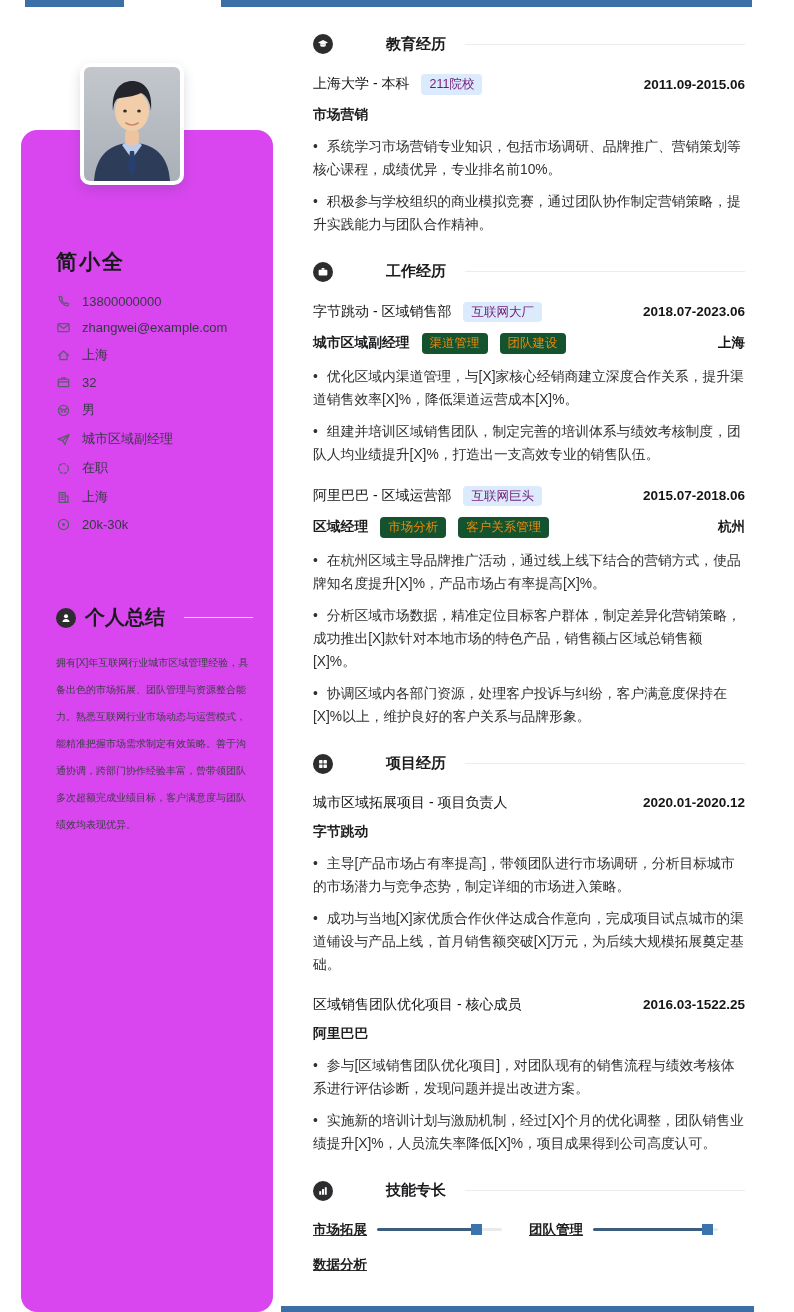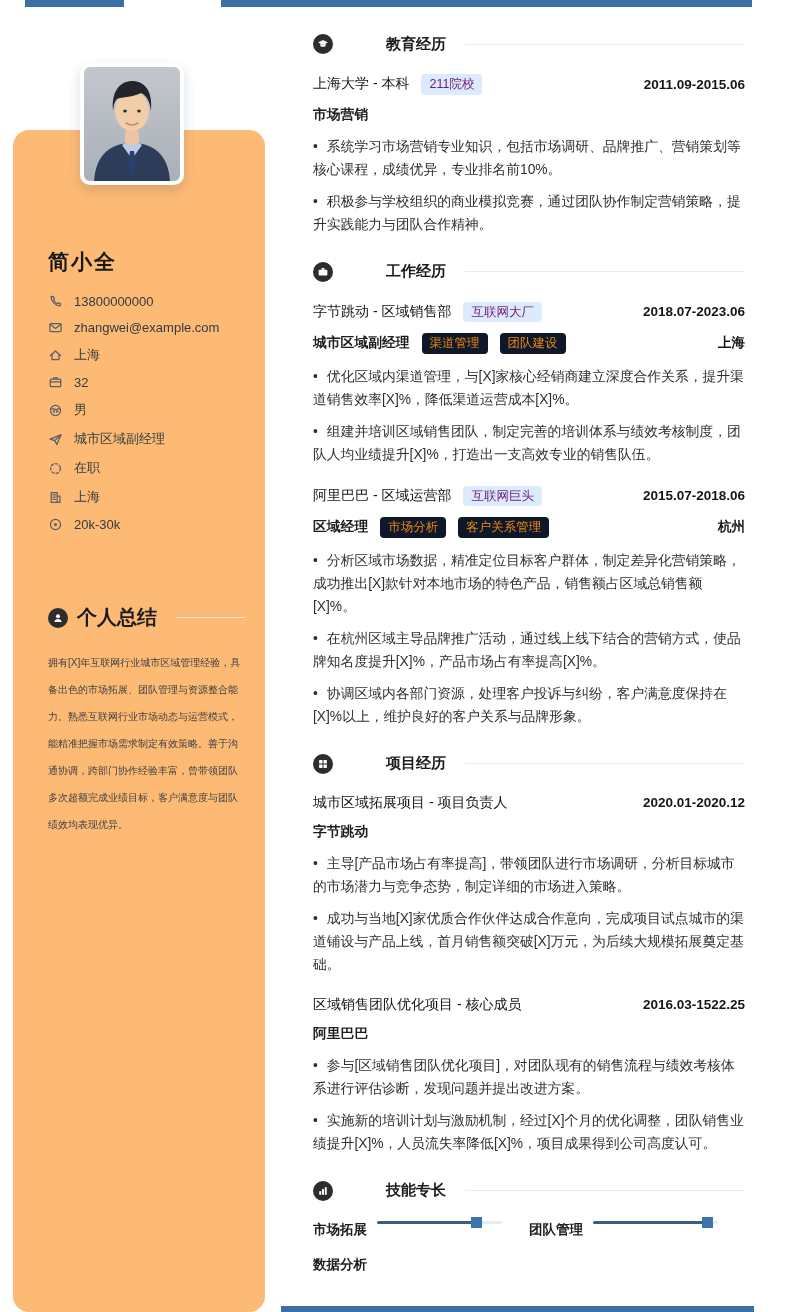--- a/index.html
+++ b/index.html
@@ -5,21 +5,21 @@
   html,body{margin:0;padding:0;background:#fff;}
   .page{position:relative;width:794px;height:1312px;margin:0 auto;background:#fff;overflow:hidden;
         font-family:"Liberation Sans","DejaVu Sans",sans-serif;color:#2f2f2f;}
   
   .bar{position:absolute;background:#3c6fa5;}
   .bar-top-left{left:25px;top:0;width:99px;height:7px;}
   .bar-top-right{left:221px;top:0;width:531px;height:7px;}
   .bar-bottom-right{left:281px;bottom:0;width:473px;height:6px;}
 
   
-  .sidebar{position:absolute;left:13px;top:130px;width:252px;height:1182px;background:#fdba74;
+  .sidebar{position:absolute;left:21px;top:130px;width:252px;height:1182px;background:#d946ef;
            border-radius:16px;box-sizing:border-box;padding:118px 20px 20px 35px;}
   .photo-card{position:absolute;left:80px;top:63px;width:104px;height:122px;background:#fff;border-radius:10px;
               box-shadow:0 5px 12px rgba(40,60,90,.18);padding:4px;box-sizing:border-box;z-index:3;}
   .photo-card svg{display:block;width:96px;height:114px;border-radius:6px;}
   .name{font-size:21px;font-weight:700;color:#17181a;letter-spacing:2px;margin:0 0 18px;}
   .contact{list-style:none;margin:0;padding:0;}
   .contact li{display:flex;align-items:center;gap:11px;margin-bottom:11px;font-size:13px;color:#333a42;}
   .contact li:last-child{margin-bottom:0;}
   .cicon{width:15px;height:15px;flex:0 0 15px;display:inline-flex;}
   .cicon svg{width:15px;height:15px;stroke:#565e68;fill:none;stroke-width:1.3;stroke-linecap:round;stroke-linejoin:round;}
@@ -43,27 +43,27 @@
   .entry{margin-bottom:20px;}
   .entry:last-child{margin-bottom:0;}
   .row{display:flex;align-items:center;margin-bottom:11px;}
   .row .grow{flex:1;}
   .ename{font-size:14px;font-weight:400;color:#141517;}
   .edate{font-size:13.5px;font-weight:700;color:#141517;margin-left:12px;white-space:nowrap;}
   .eloc{font-size:13.5px;font-weight:700;color:#141517;margin-left:12px;white-space:nowrap;}
   .etitle{font-size:13.8px;font-weight:700;color:#1c1d1f;}
   .tag{display:inline-block;font-size:12.5px;line-height:1;padding:4px 8px;border-radius:4px;margin-left:12px;white-space:nowrap;}
   .tag-blue{background:#dbeafd;color:#701a75;}
-  .tag-orange{background:#0f172a;color:#e8890f;}
+  .tag-orange{background:#14532d;color:#e8890f;}
   .bullet{margin:0 0 9px;font-size:13.8px;line-height:23px;color:#2e2f31;}
   .bullet .dot{margin-right:9px;}
 
   
   .skills-grid{display:grid;grid-template-columns:216px 216px;row-gap:17px;margin-top:2px;}
-  .skill{display:flex;}
+  .skill{display:flex;align-items:center;text-decoration:underline;}
   .skill .slabel{font-size:13.5px;font-weight:700;color:#1c1d1f;width:64px;flex:0 0 64px;}
   .track{position:relative;width:125px;height:3px;background:#e9eaed;border-radius:2px;}
   .fill{position:absolute;left:0;top:0;height:3px;background:#3d5d7e;border-radius:2px;}
   .thumb{position:absolute;top:-4px;width:11px;height:11px;background:#3b73ad;margin-left:-6px;}
 </style>
 </head>
 <body>
 
 <div class="page">
   <div class="bar bar-top-left"></div>
@@ -263,22 +263,22 @@
           <span class="grow"></span>
           <span class="edate">2015.07-2018.06</span>
         </div>
         <div class="row">
           <span class="etitle">区域经理</span>
           <span class="tag tag-orange">市场分析</span>
           <span class="tag tag-orange">客户关系管理</span>
           <span class="grow"></span>
           <span class="eloc">杭州</span>
         </div>
+        <p class="bullet"><span class="dot">•</span><span>在杭州区域主导品牌推广活动，通过线上线下结合的营销方式，使品牌知名度提升[X]%，产品市场占有率提高[X]%。</span></p>
         <p class="bullet"><span class="dot">•</span><span>分析区域市场数据，精准定位目标客户群体，制定差异化营销策略，成功推出[X]款针对本地市场的特色产品，销售额占区域总销售额[X]%。</span></p>
-        <p class="bullet"><span class="dot">•</span><span>在杭州区域主导品牌推广活动，通过线上线下结合的营销方式，使品牌知名度提升[X]%，产品市场占有率提高[X]%。</span></p>
         <p class="bullet"><span class="dot">•</span><span>协调区域内各部门资源，处理客户投诉与纠纷，客户满意度保持在[X]%以上，维护良好的客户关系与品牌形象。</span></p>
       </div>
     </section>
 
     <section class="section">
       <div class="sec-head">
         <span class="icon-circle">
           <svg viewBox="0 0 16 16">
               <rect x="2.8" y="2.8" width="4.6" height="4.6" rx="0.8"></rect>
               <rect x="8.6" y="2.8" width="4.6" height="4.6" rx="0.8"></rect>

